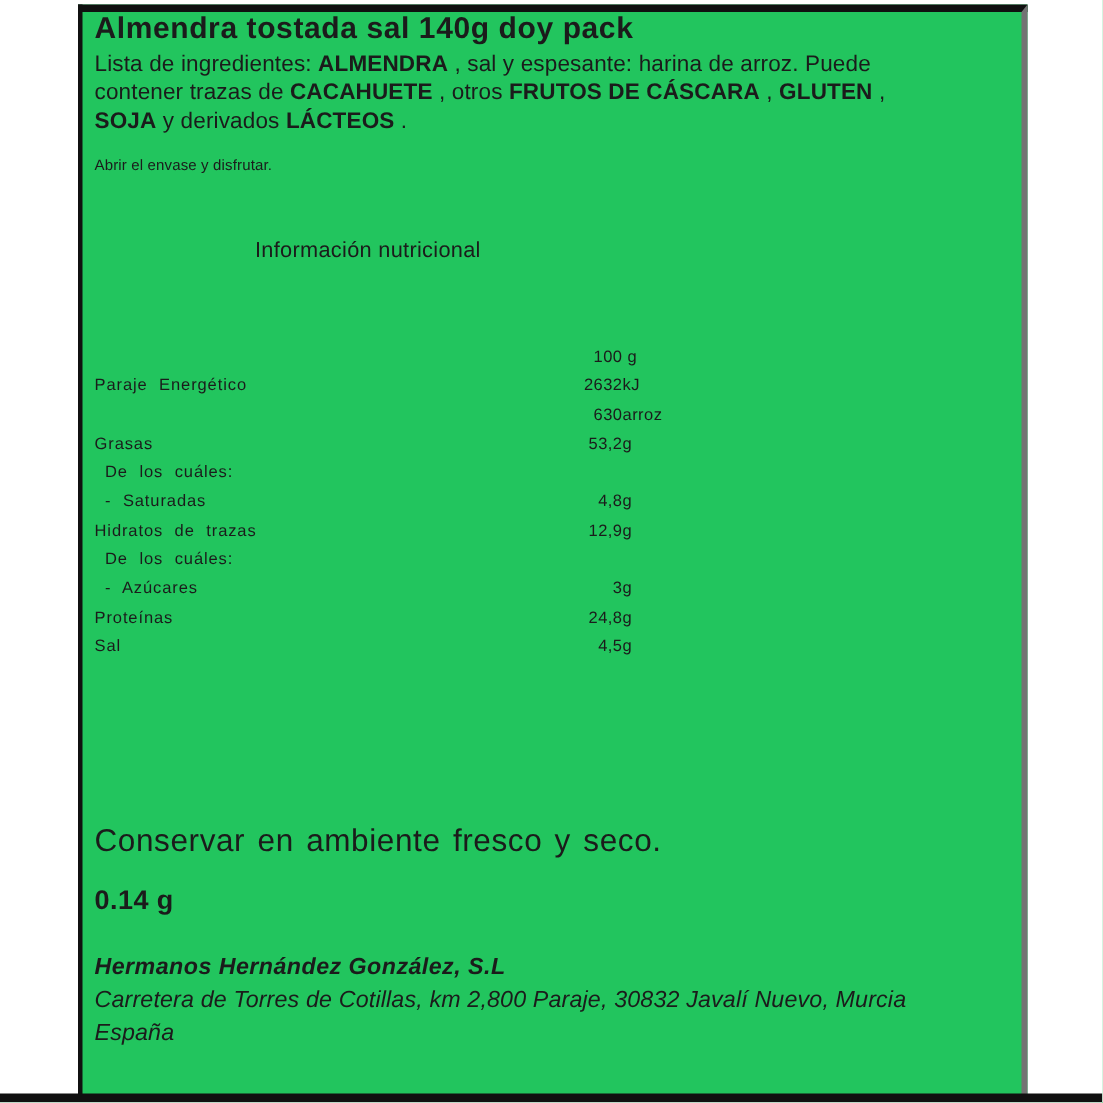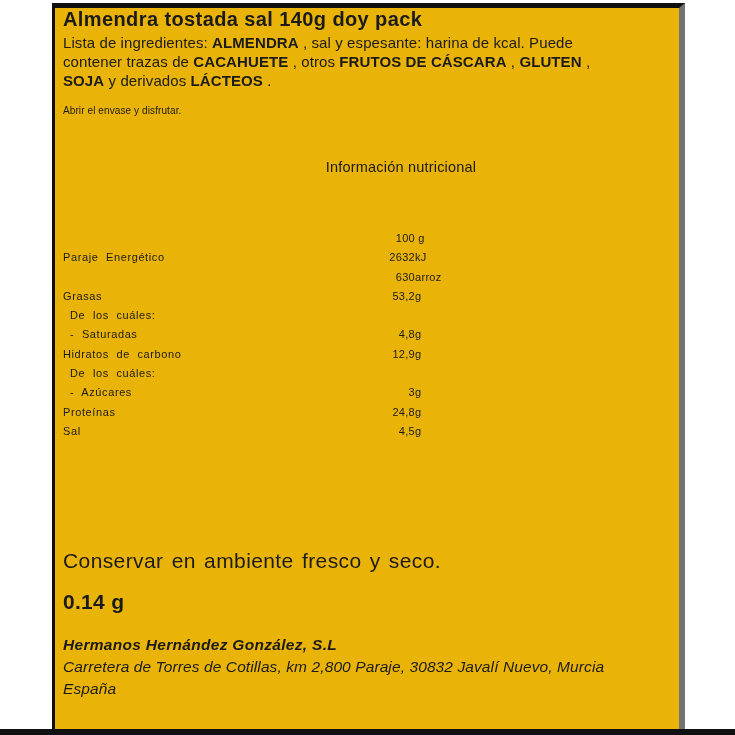--- a/index.html
+++ b/index.html
@@ -5,98 +5,98 @@
   html,body{margin:0;padding:0;background:#ffffff;}
   .page{
     position:relative;width:735px;height:735px;background:#ffffff;
     font-family:"Liberation Sans",sans-serif;color:#1b1b1b;overflow:hidden;
   }
   .label-box{
     position:absolute;left:52px;top:3px;width:633px;height:727px;
     box-sizing:border-box;
     border-top:5px solid #101010;
     border-left:3px solid #101010;
-    border-right:6px solid #737373;
-    background:#eab308;
+    border-right:4px solid #737373;
+    background:#22c55e;
   }
   .bottom-bar{
     position:absolute;left:0;top:729px;width:735px;height:6px;background:#101010;
   }
   .title{
     position:absolute;left:8px;top:-2px;
     font-size:20px;font-weight:700;letter-spacing:0.4px;line-height:26px;white-space:nowrap;
   }
   .ingredients{
     position:absolute;left:8px;top:25px;
     font-size:15px;line-height:19px;letter-spacing:0.1px;white-space:nowrap;
   }
   .b{font-weight:700;}
   .open-note{
     position:absolute;left:8px;top:97px;
     font-size:10px;letter-spacing:0.1px;white-space:nowrap;
   }
   .nutri-head{
     position:absolute;left:115px;top:149px;width:462px;
-    text-align:center;font-size:14.5px;line-height:21px;letter-spacing:0.2px;
+    text-align:left;font-size:14.5px;line-height:21px;letter-spacing:0.2px;
   }
   .nutri-table{
     position:absolute;left:8px;top:224px;width:605px;
     font-size:11px;
   }
   .nrow{position:relative;height:19.3px;}
   .nlbl{
     display:inline-block;letter-spacing:0.6px;word-spacing:4px;white-space:pre;
   }
   .nrow.indent .nlbl{padding-left:7px;}
   .nval{
     position:absolute;left:280px;top:0;white-space:pre;letter-spacing:0.3px;
   }
   .nnum{display:inline-block;width:72px;text-align:right;}
   .storage{
     position:absolute;left:8px;top:541px;
     font-size:21px;letter-spacing:0.4px;word-spacing:2px;white-space:nowrap;
   }
   .weight{
     position:absolute;left:8px;top:582px;
-    font-size:21px;font-weight:700;letter-spacing:0.3px;
+    font-size:18px;font-weight:700;letter-spacing:0.3px;
   }
   .company{
     position:absolute;left:8px;top:626px;
     font-size:15.5px;line-height:22px;letter-spacing:0.1px;white-space:nowrap;font-style:italic;
   }
   .company .name{font-weight:700;letter-spacing:0.3px;}
 </style>
 </head>
 <body>
 
 <div class="page">
   <div class="label-box">
 
     <div class="title">Almendra tostada sal 140g doy pack</div>
 
     <div class="ingredients">
-        <div><span>Lista de ingredientes: </span><span class="b">ALMENDRA</span><span> , sal y espesante: harina de kcal. Puede</span></div>
+        <div><span>Lista de ingredientes: </span><span class="b">ALMENDRA</span><span> , sal y espesante: harina de arroz. Puede</span></div>
         <div><span>contener trazas de </span><span class="b">CACAHUETE</span><span> , otros </span><span class="b">FRUTOS DE CÁSCARA</span><span> , </span><span class="b">GLUTEN</span><span> ,</span></div>
         <div><span class="b">SOJA</span><span> y derivados </span><span class="b">LÁCTEOS</span><span> .</span></div>
       </div>
 
     <div class="open-note">Abrir el envase y disfrutar.</div>
 
     <div class="nutri-head">
       <div>Información nutricional</div>
     </div>
 
     <div class="nutri-table">
         <div class="nrow"><span class="nlbl"></span><span class="nval"><span class="nnum">100</span><span class="nunit"> g</span></span></div>
         <div class="nrow"><span class="nlbl">Paraje Energético</span><span class="nval"><span class="nnum">2632</span><span class="nunit">kJ</span></span></div>
         <div class="nrow"><span class="nlbl"></span><span class="nval"><span class="nnum">630</span><span class="nunit">arroz</span></span></div>
         <div class="nrow"><span class="nlbl">Grasas</span><span class="nval"><span class="nnum">53,2</span><span class="nunit">g</span></span></div>
         <div class="nrow indent"><span class="nlbl">De los cuáles:</span></div>
         <div class="nrow indent"><span class="nlbl">- Saturadas</span><span class="nval"><span class="nnum">4,8</span><span class="nunit">g</span></span></div>
-        <div class="nrow"><span class="nlbl">Hidratos de carbono</span><span class="nval"><span class="nnum">12,9</span><span class="nunit">g</span></span></div>
+        <div class="nrow"><span class="nlbl">Hidratos de trazas</span><span class="nval"><span class="nnum">12,9</span><span class="nunit">g</span></span></div>
         <div class="nrow indent"><span class="nlbl">De los cuáles:</span></div>
         <div class="nrow indent"><span class="nlbl">- Azúcares</span><span class="nval"><span class="nnum">3</span><span class="nunit">g</span></span></div>
         <div class="nrow"><span class="nlbl">Proteínas</span><span class="nval"><span class="nnum">24,8</span><span class="nunit">g</span></span></div>
         <div class="nrow"><span class="nlbl">Sal</span><span class="nval"><span class="nnum">4,5</span><span class="nunit">g</span></span></div>
       </div>
 
     <div class="storage">Conservar en ambiente fresco y seco.</div>
 
     <div class="weight">0.14 g</div>
 

